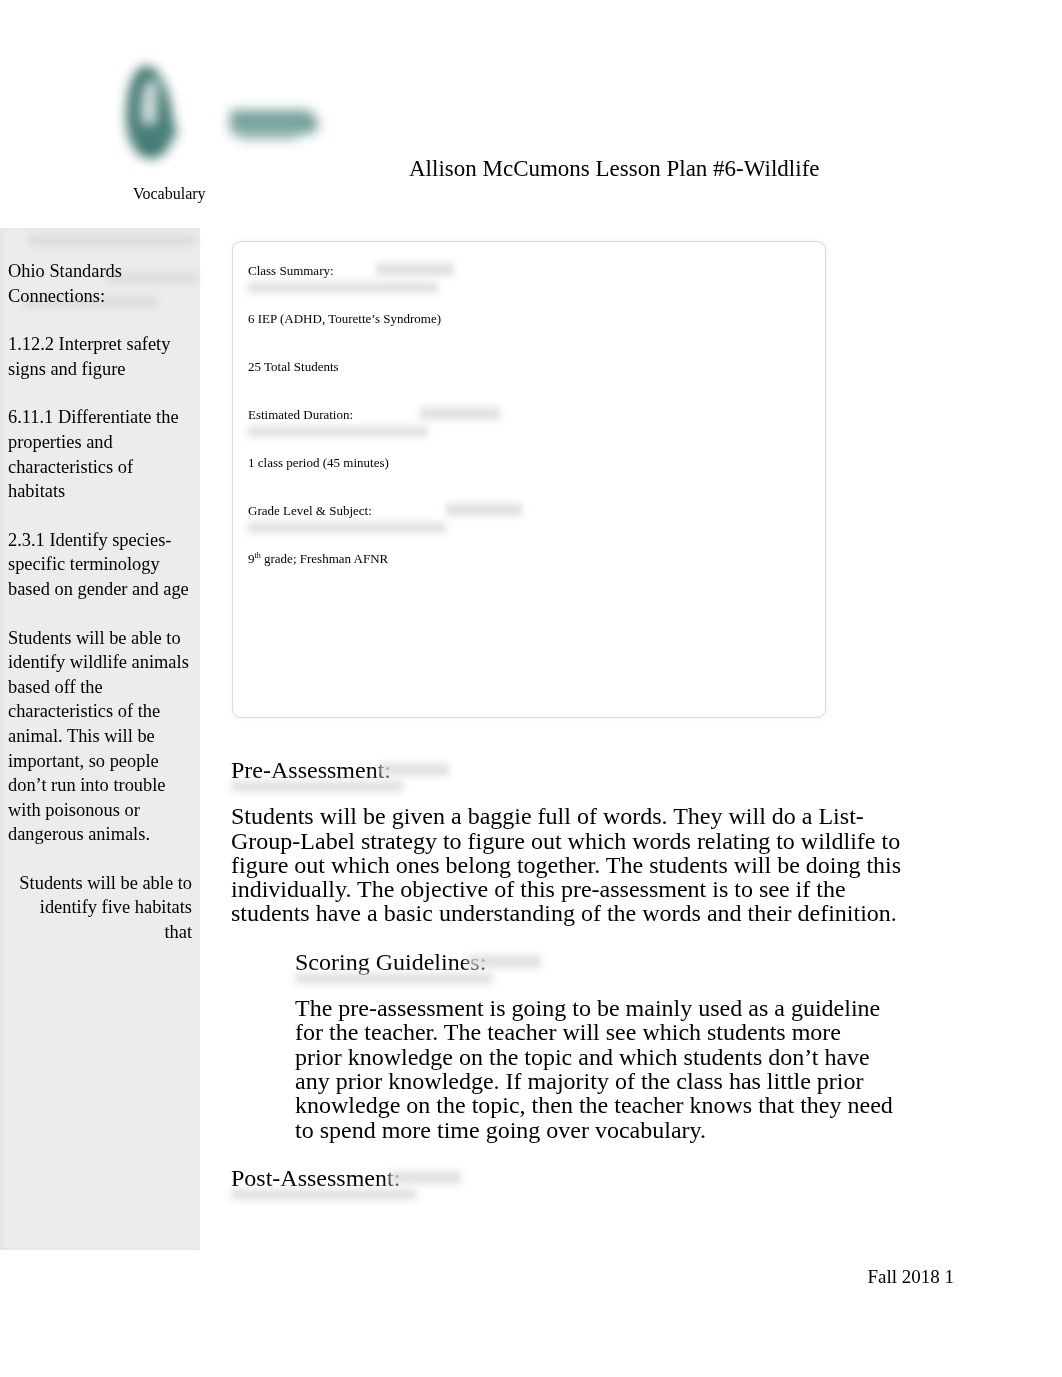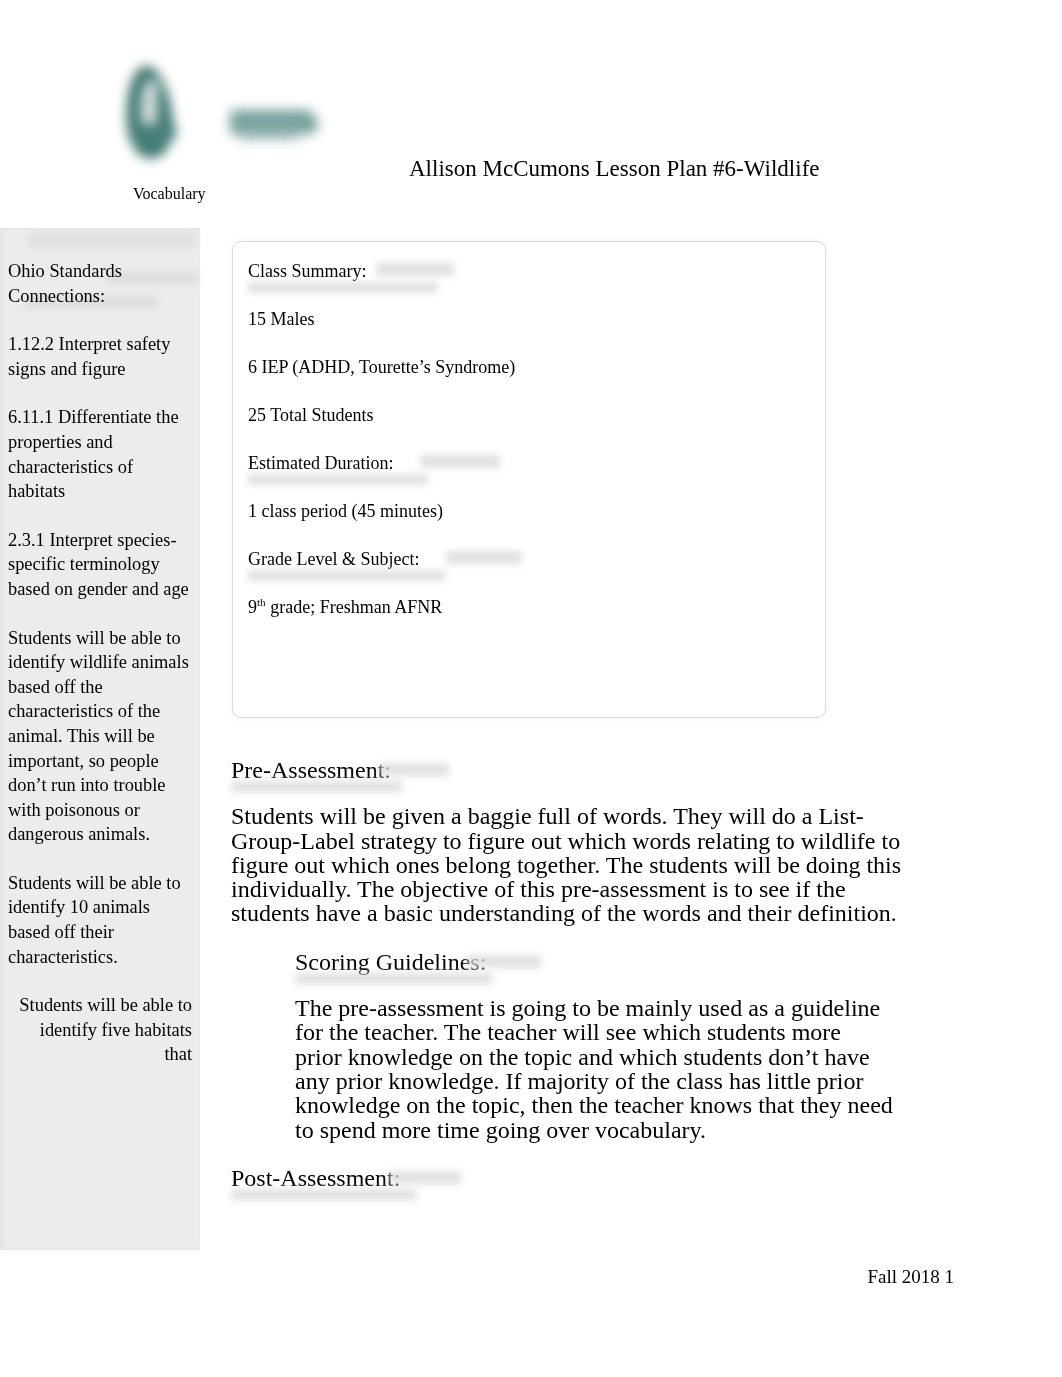--- a/index.html
+++ b/index.html
@@ -141,21 +141,21 @@
     border: 1.5px solid #dadada;
     border-radius: 9px;
     background: #ffffff;
     box-shadow: 0 0 7px rgba(0,0,0,0.055);
   }
   #class-summary-box .cs-inner {
     position: absolute;
     left: 15px;
     top: 16px;
     right: 14px;
-    font-size: 18px;
+    font-size: 13px;
     line-height: 26px;
   }
   #class-summary-box .cs-inner p {
     margin: 0 0 22px 0;
     position: relative;
   }
   #class-summary-box .cs-inner p:last-child { margin-bottom: 0; }
 
   sup {
     font-size: 0.62em;
@@ -221,37 +221,35 @@
 <div id="sidebar">
 
   <div class="redaction" style="left:28px; top:6px; width:168px; height:13px;"></div>
   <div class="redaction" style="left:106px; top:44px; width:92px; height:13px;"></div>
   <div class="redaction" style="left:24px; top:68px; width:134px; height:13px;"></div>
 
   <div class="sb-inner">
     <p>Ohio Standards Connections:</p>
     <p>1.12.2 Interpret safety signs and figure</p>
     <p>6.11.1 Differentiate the properties and characteristics of habitats</p>
-    <p>2.3.1 Interpret species-specific terminology based on gender and age</p>
+    <p>2.3.1 Identify species-specific terminology based on gender and age</p>
     <p>Students will be able to identify wildlife animals based off the characteristics of the animal. This will be important, so people don’t run into trouble with poisonous or dangerous animals.</p>
-    <p>Students will be able to identify 10 animals based off their characteristics.</p>
     <p>Students will be able to identify five habitats that</p>
   </div>
 </div>
 
 <div id="class-summary-box">
   <div class="cs-inner">
 
     <p>
       <span>Class Summary:</span>
       <span class="redaction" style="left:128px; top:5px; width:78px; height:13px;"></span>
       <span class="redaction" style="left:0px; top:24px; width:190px; height:11px;"></span>
     </p>
 
-    <p>15 Males</p>
     <p>6 IEP (ADHD, Tourette’s Syndrome)</p>
     <p>25 Total Students</p>
 
     <p>
       <span>Estimated Duration:</span>
       <span class="redaction" style="left:172px; top:5px; width:80px; height:13px;"></span>
       <span class="redaction" style="left:0px; top:24px; width:180px; height:11px;"></span>
     </p>
 
     <p>1 class period (45 minutes)</p>

